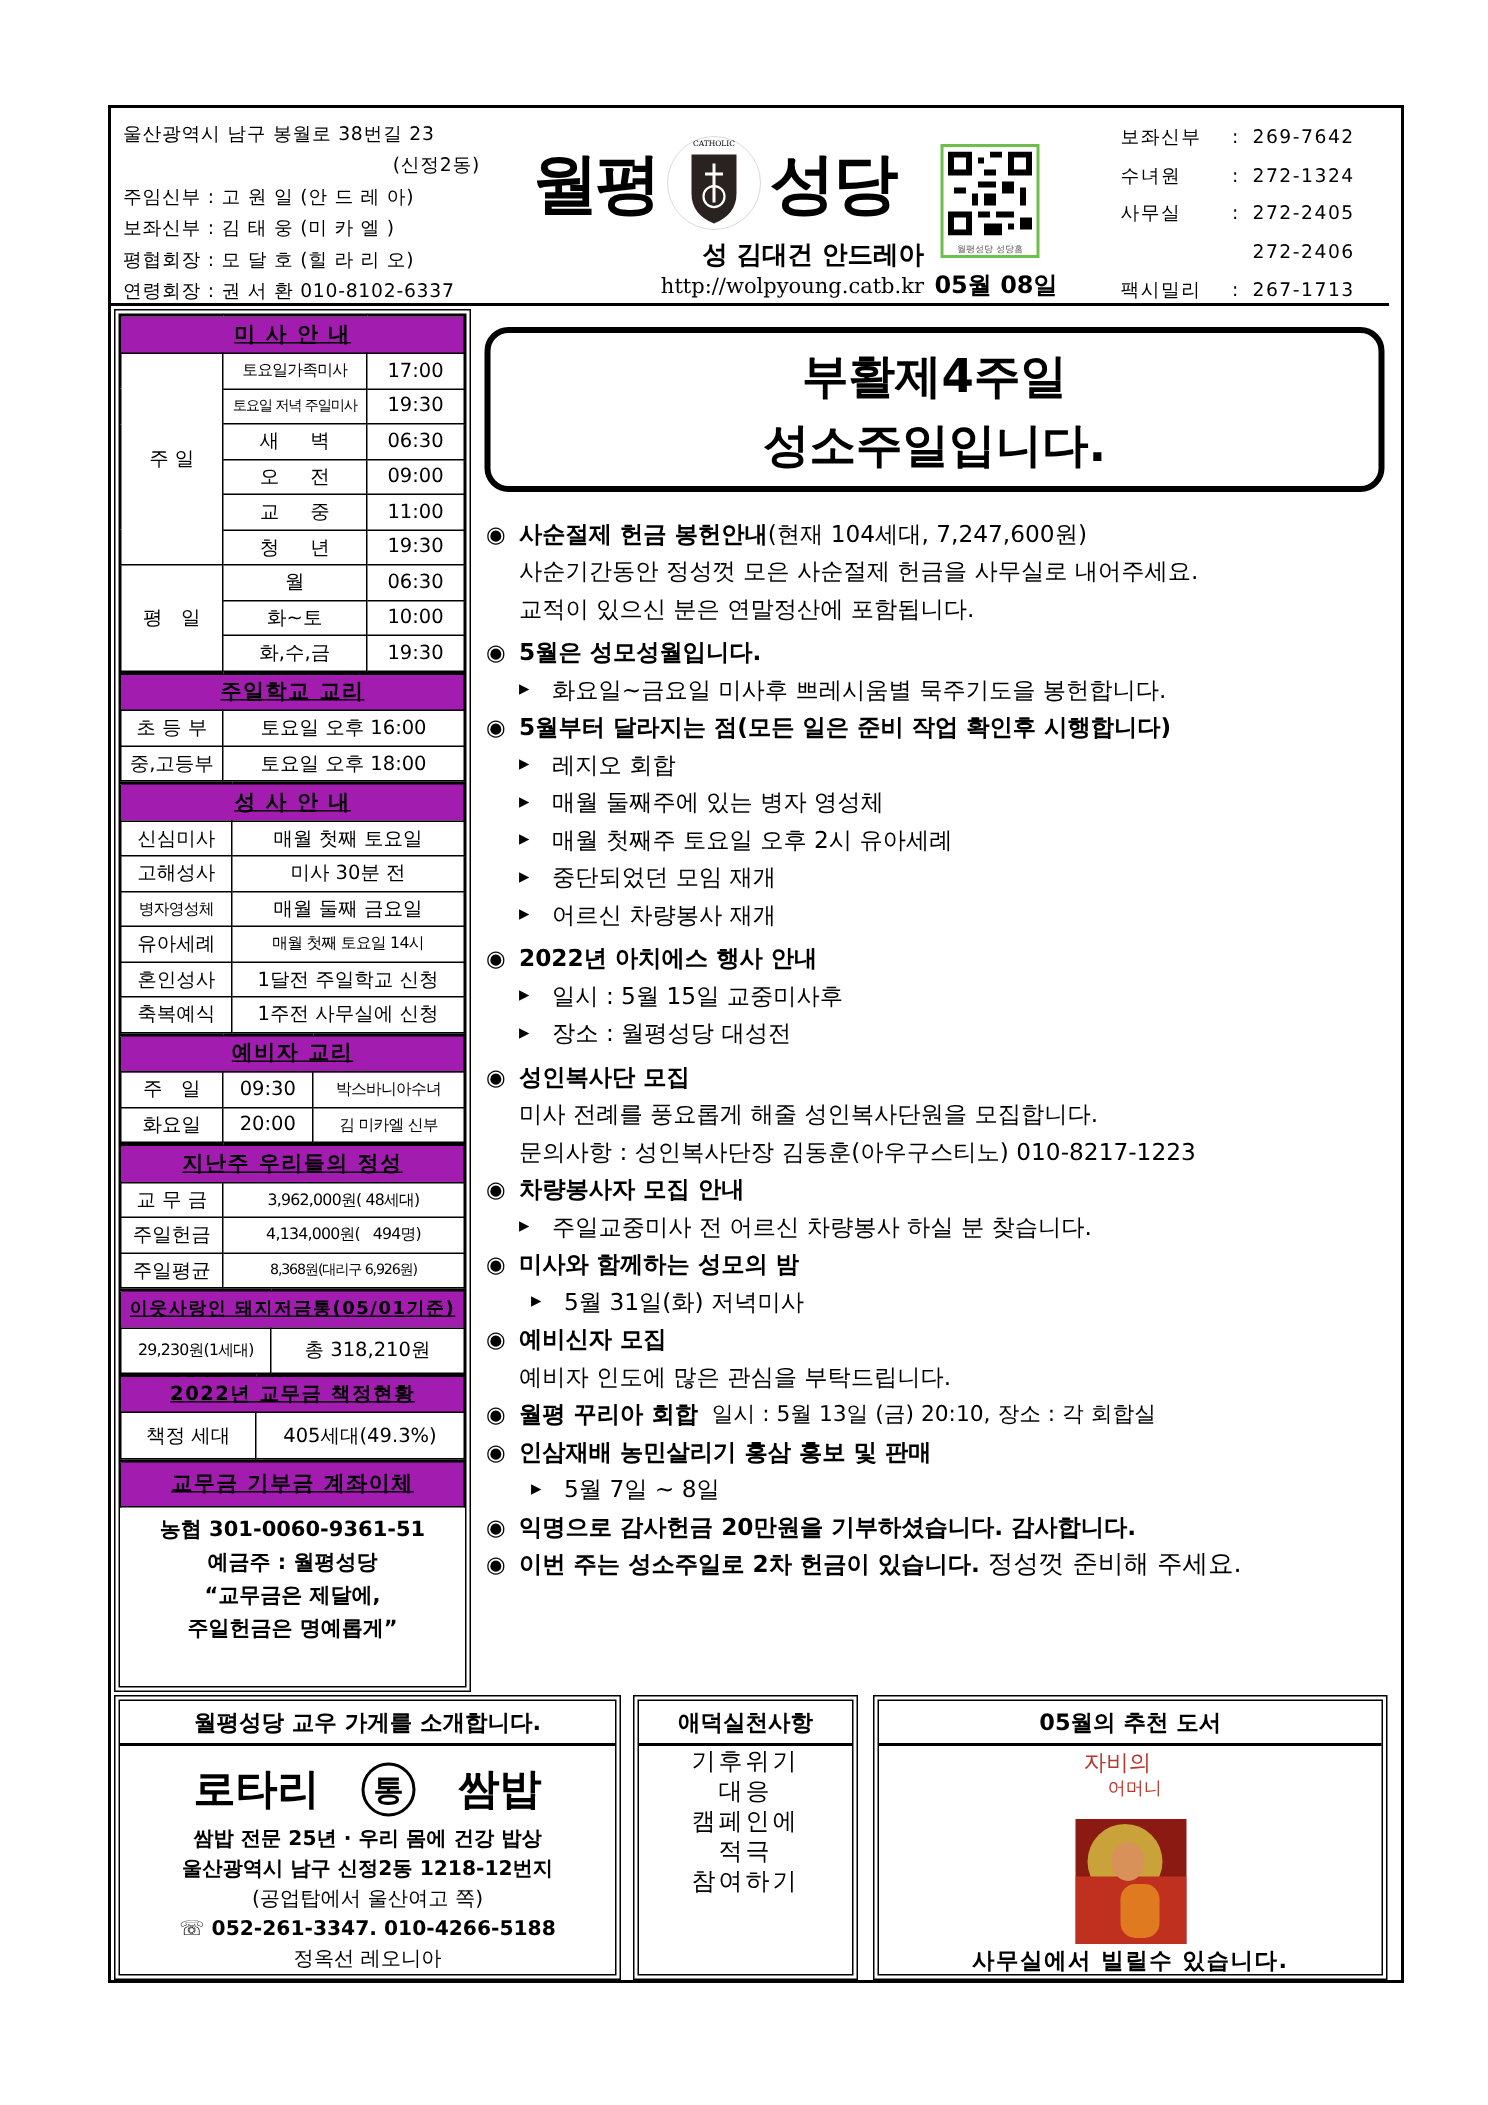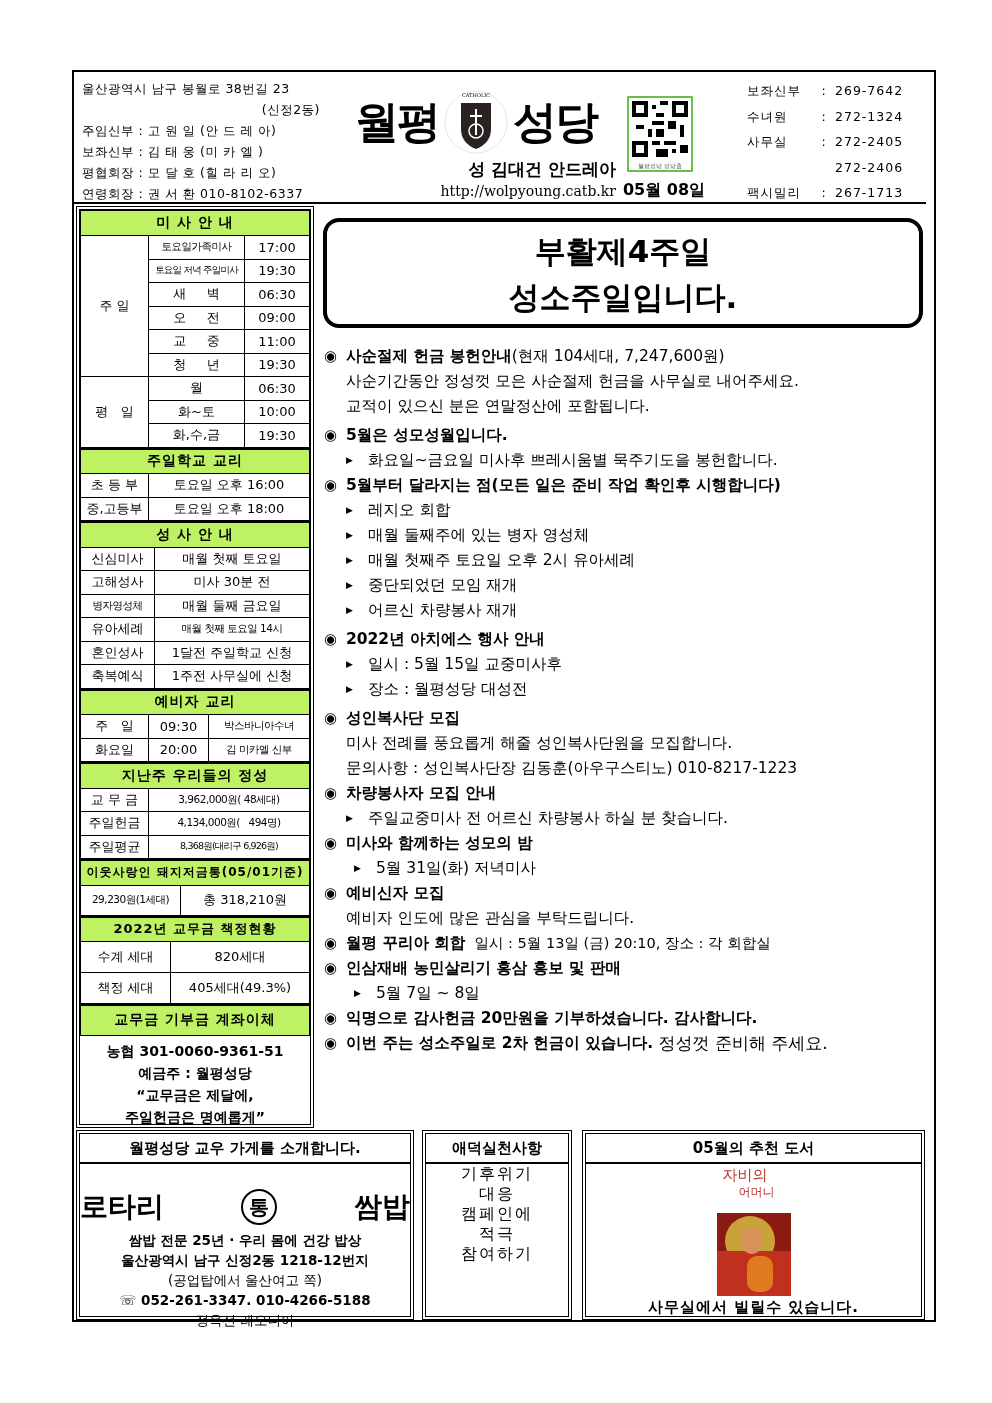--- a/index.html
+++ b/index.html
@@ -19,21 +19,21 @@
   .qr-cap { font-size: 6px; text-align: center; color: #555; margin-top: 1px; }
   .date { position: absolute; left: 545px; top: 108px; width: 90px; font-size: 16px; font-weight: bold; text-align: center; }
   .hdr-right { position: absolute; left: 673px; top: 6px; width: 180px; font-size: 12.5px; line-height: 25.5px; letter-spacing: 1px; }
   .hdr-right .row { display: flex; }
   .hdr-right .lbl { width: 66px; display: flex; justify-content: space-between; }
   .hdr-right .sep { width: 22px; text-align: center; }
   
   .leftcol { position: absolute; left: 2px; top: 134px; width: 238px; height: 922px; border: 3px double #000; border-width: 4px; border-style: double; }
   table { border-collapse: collapse; width: 100%; }
   td { border: 1px solid #000; font-size: 13px; text-align: center; height: 23.5px; padding: 0 1px; white-space: nowrap; }
-  .sec-h td { background: #bef264; font-weight: bold; font-size: 14px; height: 25px; letter-spacing: 1px; }
+  .sec-h td { background: #a21caf; font-weight: bold; font-size: 14px; height: 25px; letter-spacing: 1px; text-decoration: underline; }
   .thick-top td { border-top: 2px solid #000; }
   .small { font-size: 10.5px; letter-spacing: -0.5px; }
   .xs { font-size: 9.5px; letter-spacing: -0.8px; }
   .account { font-size: 14px; font-weight: bold; text-align: center; line-height: 22px; padding-top: 4px; }
   
   .titlebox { position: absolute; left: 249px; top: 146px; width: 600px; height: 110px; border: 4px solid #000; border-radius: 16px; text-align: center; font-weight: bold; font-size: 31px; line-height: 46px; padding-top: 6px; }
   
   .notices { position: absolute; left: 250px; top: 272px; width: 600px; font-size: 15.5px; line-height: 25px; }
   .n-head { display: flex; align-items: center; }
   .n-head .bul { width: 22px; font-size: 15px; }
@@ -41,21 +41,21 @@
   .n-body { padding-left: 22px; }
   .n-sub { padding-left: 22px; display: flex; align-items: center; }
   .n-sub .tri { width: 22px; font-size: 9px; }
   .gap { height: 4px; }
   
   .panel { position: absolute; top: 1058px; height: 190px; border: 4px double #000; }
   .panel .ph { height: 30px; border-bottom: 2px solid #000; font-weight: bold; font-size: 15px; text-align: center; line-height: 28px; }
   .p1 { left: 2px; width: 338px; }
   .p2 { left: 348px; width: 150px; }
   .p3 { left: 508px; width: 343px; }
-  .store-name { font-size: 28px; font-weight: bold; text-align: center; margin-top: 24px; display: flex; justify-content: space-between; align-items: center; gap: 0; }
+  .store-name { font-size: 28px; font-weight: bold; text-align: center; margin-top: 10px; display: flex; justify-content: center; align-items: center; gap: 28px; }
   .circ { display: inline-flex; width: 36px; height: 36px; border: 2px solid #000; border-radius: 50%; align-items: center; justify-content: center; font-size: 20px; }
   .store-lines { font-size: 13.5px; font-weight: bold; text-align: center; line-height: 20px; margin-top: 4px; }
   .store-lines .nb { font-weight: normal; }
   .charity { font-size: 16px; text-align: center; line-height: 20px; letter-spacing: 2px; }
   .book { width: 74px; height: 130px; margin: 2px auto 0; position: relative; background: linear-gradient(#fff 0 36%, #8b1a12 36% 100%); overflow: hidden; }
   .book .bt { position: absolute; left: 6px; top: 2px; color: #b8352b; font-size: 15px; line-height: 15px; }
   .book .bt2 { position: absolute; left: 22px; top: 18px; color: #b8352b; font-size: 12px; }
   .book .halo { position: absolute; left: 8px; top: 50px; width: 50px; height: 50px; border-radius: 50%; background: #c9a23a; }
   .book .face { position: absolute; left: 24px; top: 62px; width: 22px; height: 26px; border-radius: 50%; background: #d9915a; }
   .book .robe { position: absolute; left: 0; top: 85px; width: 74px; height: 45px; background: #c0301e; }
@@ -327,24 +327,20 @@
     <table>
       <colgroup>
           <col style="width:90px">
           <col>
         </colgroup>
       <tbody>
           <tr class="sec-h thick-top">
             <td colspan="2" style="font-size:13px">2022년 교무금 책정현황</td>
           </tr>
       <tr>
-            <td style="height:31px">수계 세대</td>
-            <td style="height:31px">820세대</td>
-          </tr>
-      <tr>
             <td style="height:31px">책정 세대</td>
             <td style="height:31px">405세대(49.3%)</td>
           </tr>
     </tbody>
       </table>
 
     <table>
       <tbody>
           <tr class="sec-h thick-top">
             <td style="height:30px">교무금 기부금 계좌이체</td>

